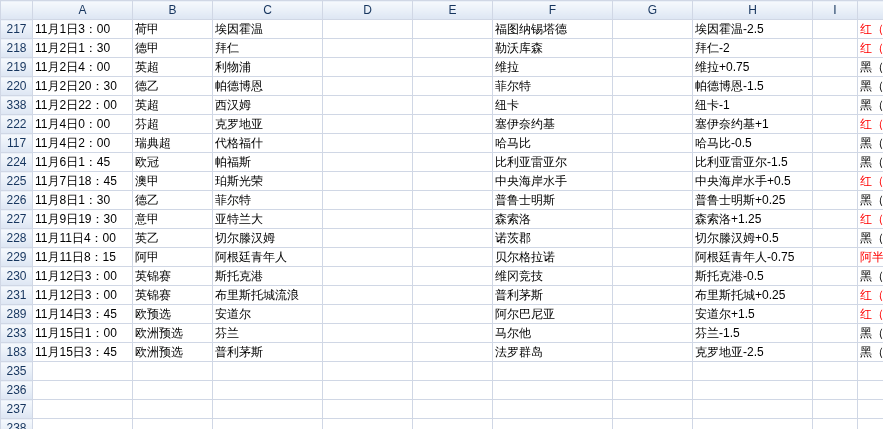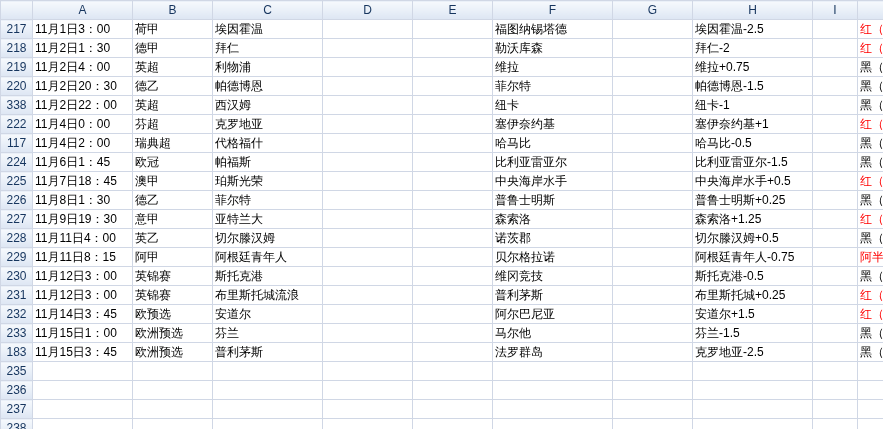--- a/index.html
+++ b/index.html
@@ -281,21 +281,21 @@
           <td class="cell c-d txt-left">布里斯托城流浪</td>
           <td class="cell c-e txt-left"></td>
           <td class="cell c-f txt-left"></td>
           <td class="cell c-g txt-left">普利茅斯</td>
           <td class="cell c-h txt-left"></td>
           <td class="cell c-i txt-left">布里斯托城+0.25</td>
           <td class="cell c-j txt-left"></td>
           <td class="cell c-k txt-left red">红（1-0）</td>
         </tr>
         <tr>
-          <td class="rowhead c-a">232</td>
+          <td class="rowhead c-a">289</td>
           <td class="cell c-b txt-left">11月14日3：45</td>
           <td class="cell c-c txt-left">欧预选</td>
           <td class="cell c-d txt-left">安道尔</td>
           <td class="cell c-e txt-left"></td>
           <td class="cell c-f txt-left"></td>
           <td class="cell c-g txt-left">阿尔巴尼亚</td>
           <td class="cell c-h txt-left"></td>
           <td class="cell c-i txt-left">安道尔+1.5</td>
           <td class="cell c-j txt-left"></td>
           <td class="cell c-k txt-left red">红（0-1）</td>

